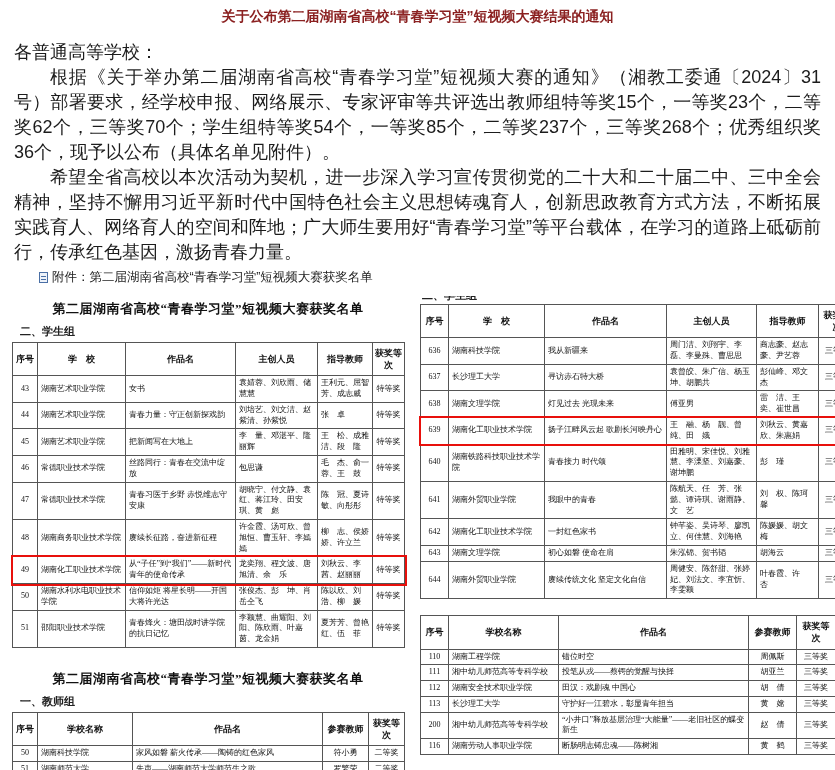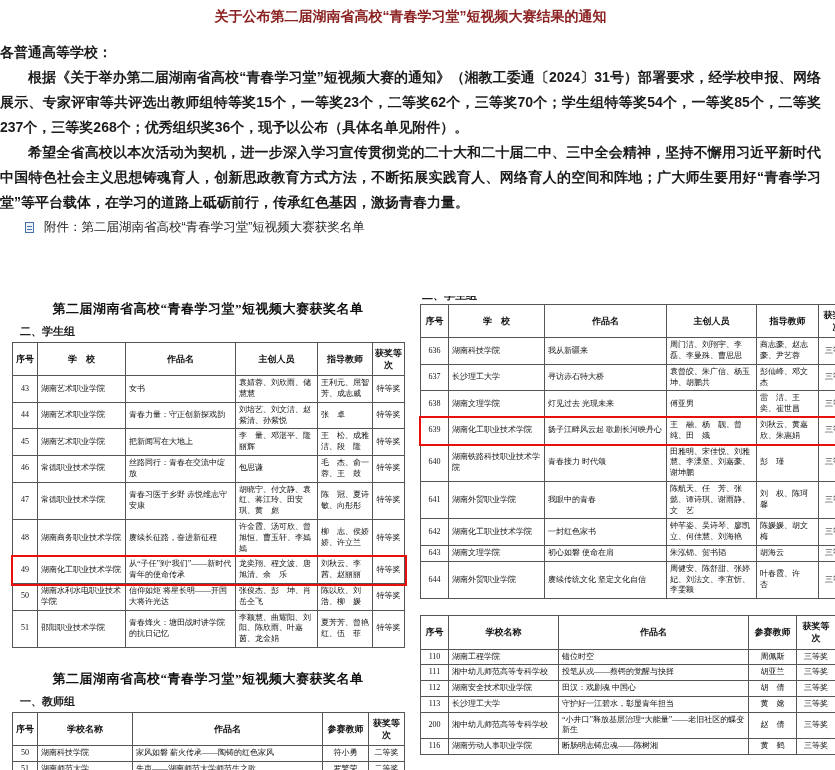--- a/index.html
+++ b/index.html
@@ -7,31 +7,31 @@
     --title-red:#8b2121;
     --line:#555;
   }
   *{box-sizing:border-box;margin:0;padding:0;}
   html,body{background:#fff;}
   body{
     width:835px;height:770px;overflow:hidden;position:relative;
     font-family:"Liberation Sans",sans-serif;color:#1c1c1c;
   }
   
-  .doc{padding:8px 14px 0 0;}
+  .doc{padding:8px 14px 0 14px;}
   .doc-title{
     text-align:center;font-size:14px;font-weight:bold;color:var(--title-red);
     font-family:"Liberation Sans",sans-serif;margin-bottom:14px;
   }
-  .doc p{font-size:14px;line-height:25px;text-align:justify;font-weight:bold;}
+  .doc p{font-size:18px;line-height:25px;text-align:justify;}
   .doc .salutation{text-indent:0;}
   .doc .para{text-indent:2em;}
   .attach-line{
     font-size:12.5px;line-height:25px;text-indent:0;margin-left:2em;
-    display:flex;align-items:center;gap:10px;cursor:pointer;
+    display:flex;align-items:center;gap:4px;cursor:pointer;
   }
   .attach-icon{
     display:inline-block;width:9px;height:11px;border:1px solid #4a6fa5;background:#eef3fa;
     position:relative;flex:0 0 auto;
   }
   .attach-icon::before,.attach-icon::after{
     content:"";position:absolute;left:1px;right:1px;height:1px;background:#4a6fa5;
   }
   .attach-icon::before{top:3px;}
   .attach-icon::after{top:6px;}

